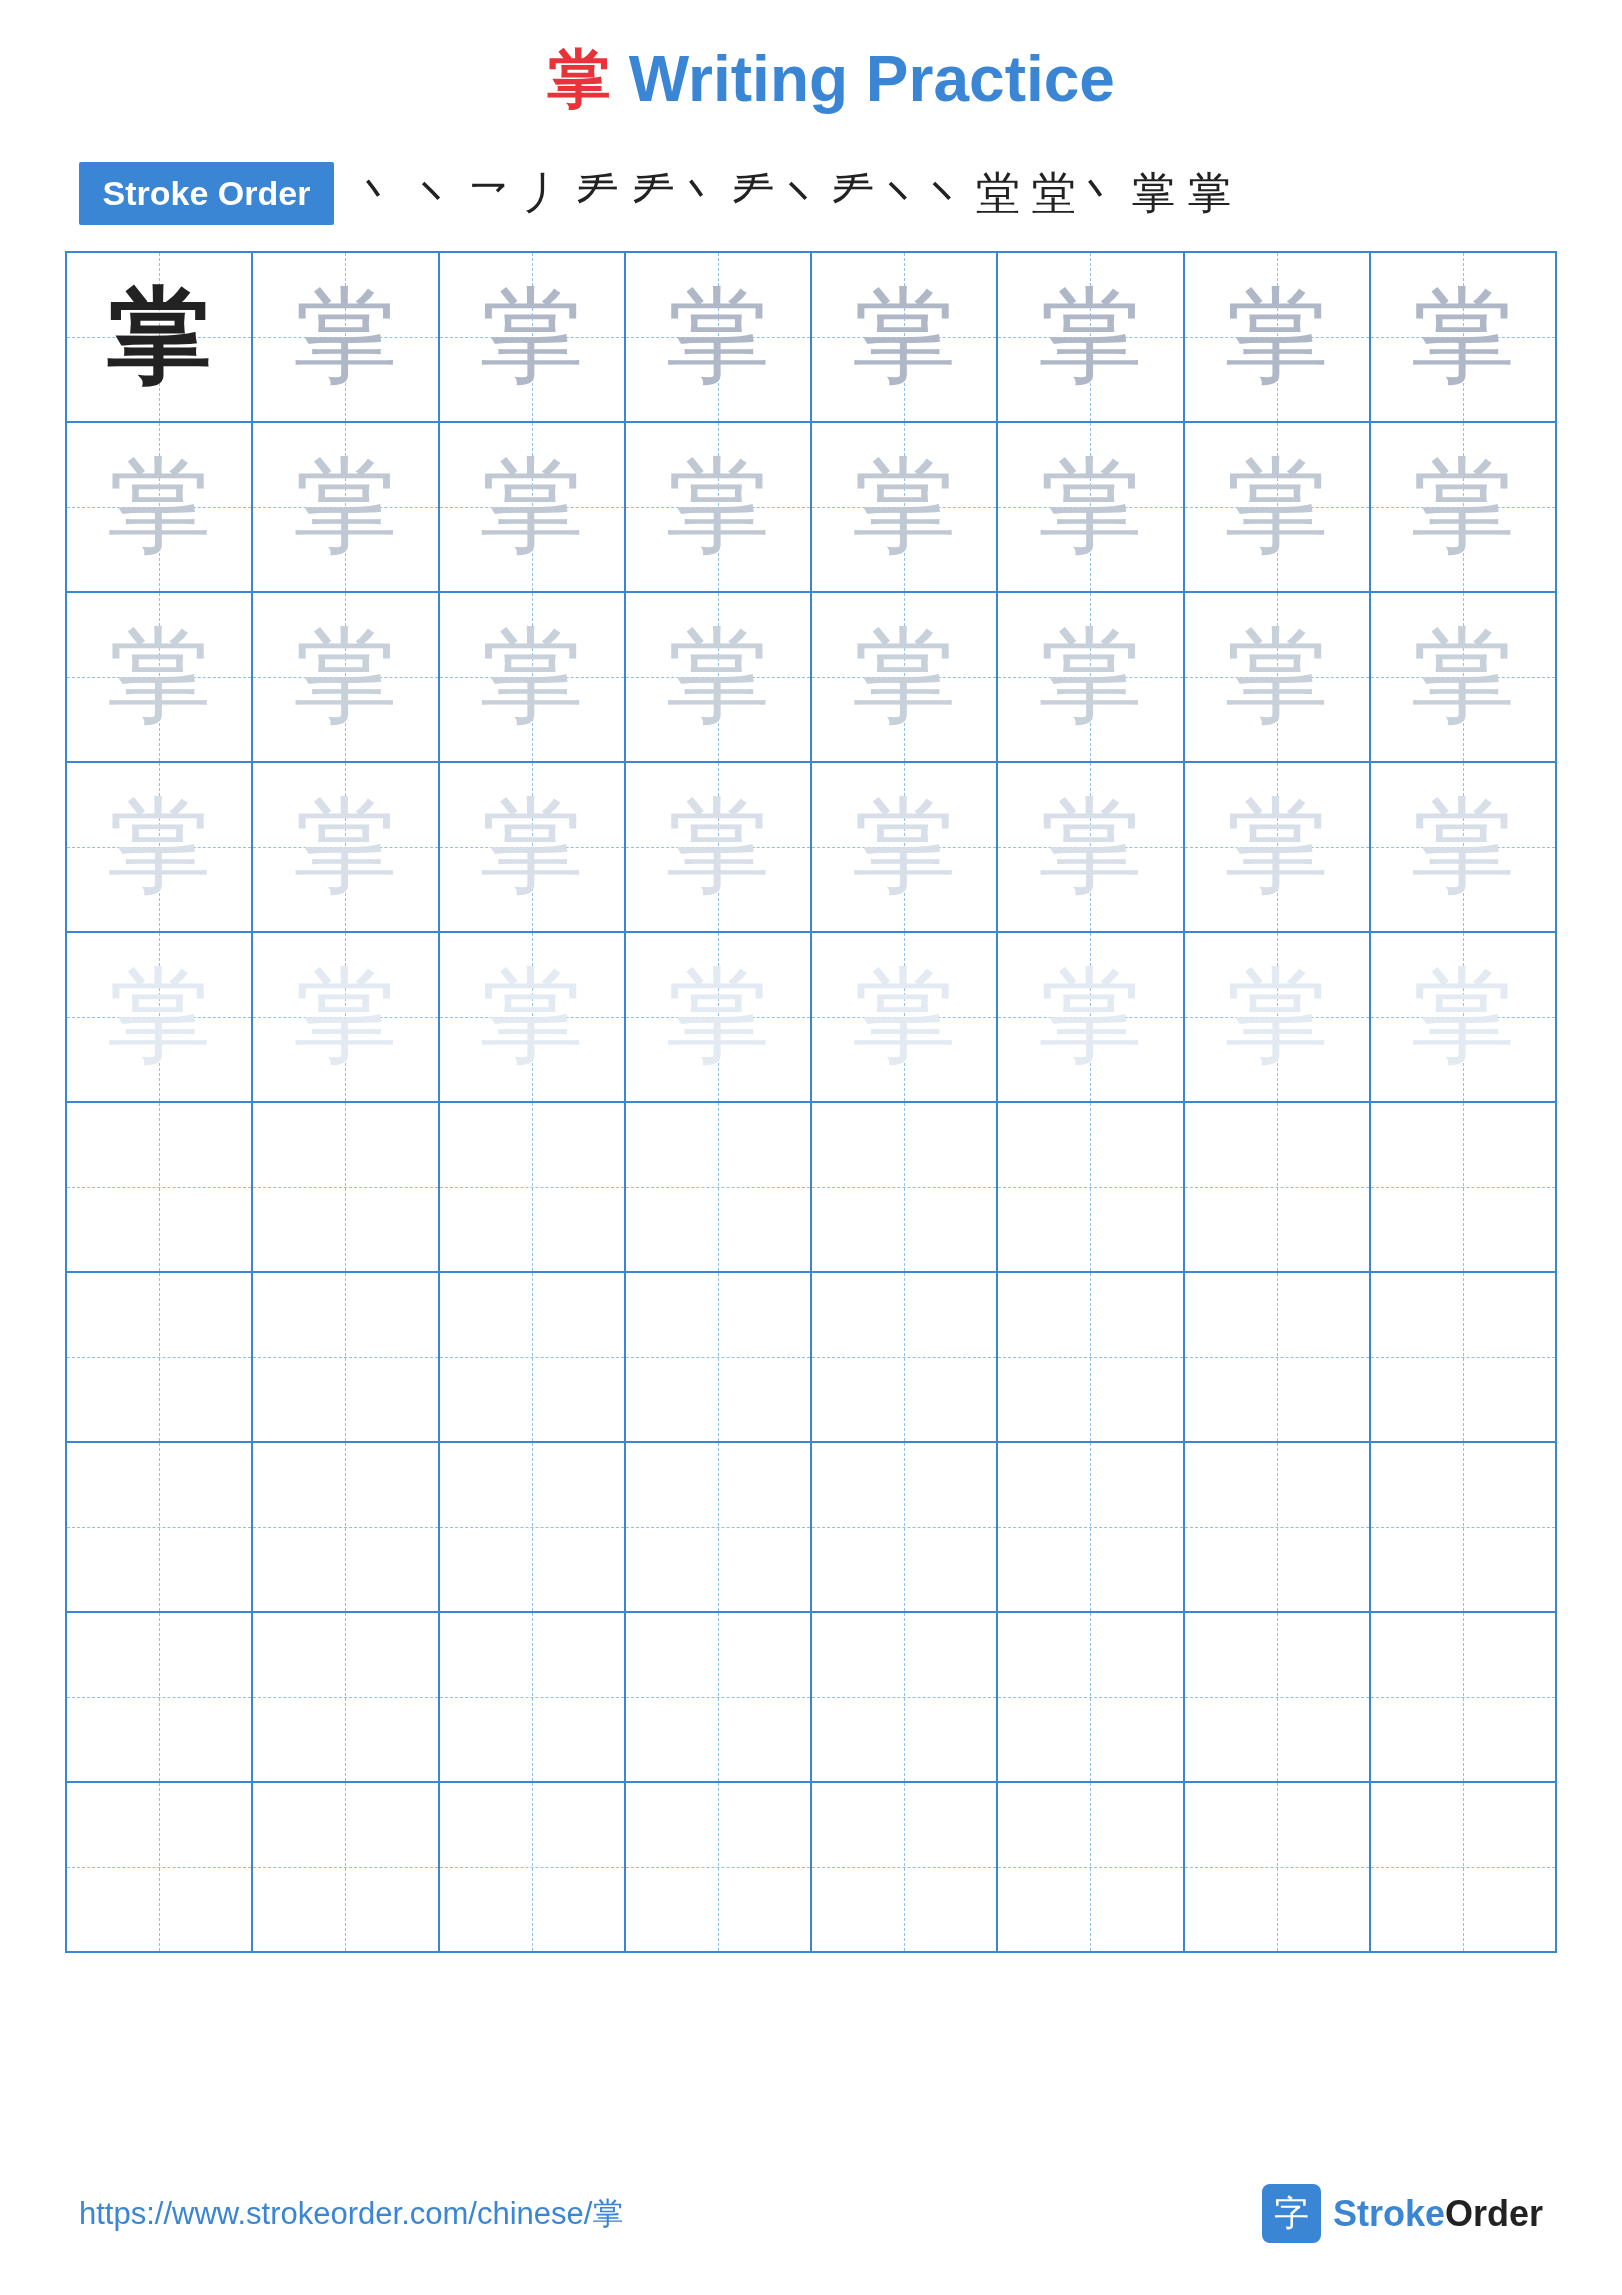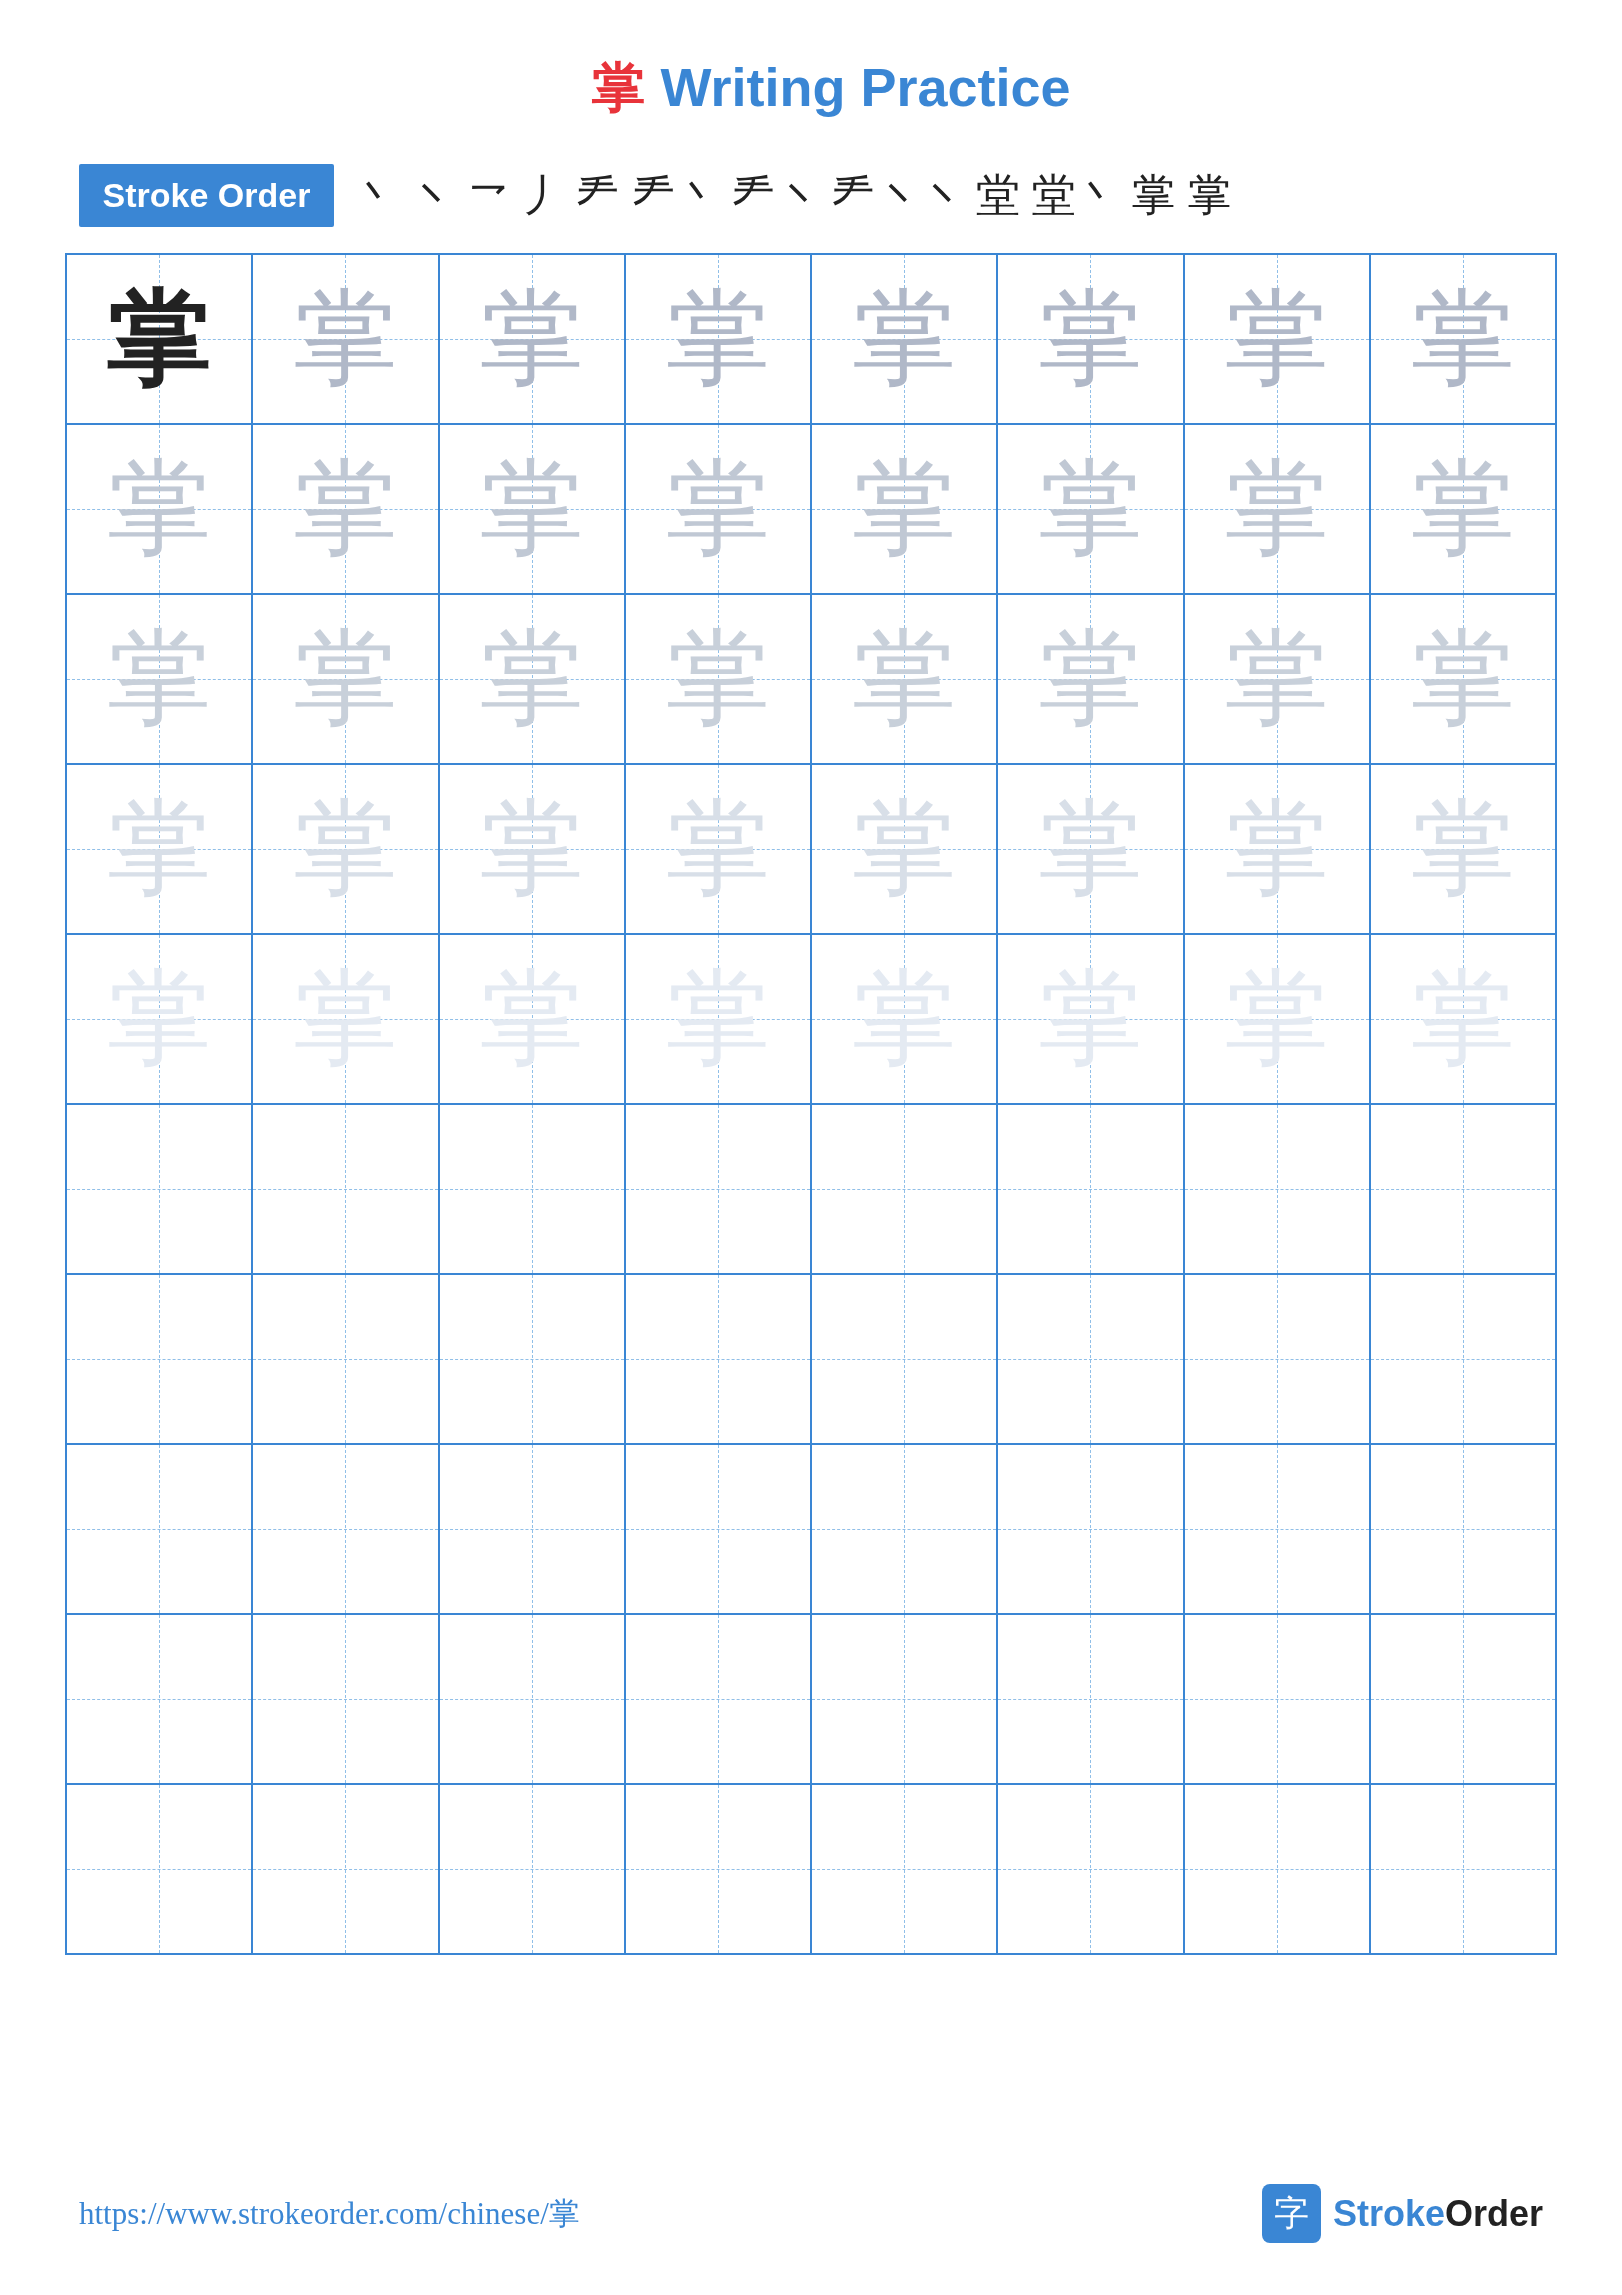--- a/index.html
+++ b/index.html
@@ -8,23 +8,23 @@
       width: 1622px;
       height: 2295px;
       background: #ffffff;
       font-family: serif;
       position: relative;
       overflow: hidden;
     }
 
     .page-title {
       text-align: center;
-      padding-top: 52px;
+      padding-top: 36px;
       padding-bottom: 39px;
-      font-size: 54px;
+      font-size: 64px;
       font-weight: bold;
       color: #222;
       margin-left: 40px;
     }
     .page-title .char {
       color: #e8333a;
       font-family: 'SimSun', serif;
     }
     .page-title .writing-practice {
       color: #3a86d4;
@@ -141,21 +141,21 @@
       position: absolute;
       bottom: 52px;
       left: 79px;
       right: 79px;
       display: flex;
       align-items: center;
       justify-content: space-between;
     }
     .footer-url {
       color: #3a86d4;
-      font-family: Liberation Serif, serif;
+      font-family: Liberation Sans, sans-serif;
       font-size: 31px;
     }
     .footer-brand {
       display: flex;
       align-items: center;
       gap: 11.8px;
     }
     .footer-brand-icon {
       width: 59px;
       height: 59px;

